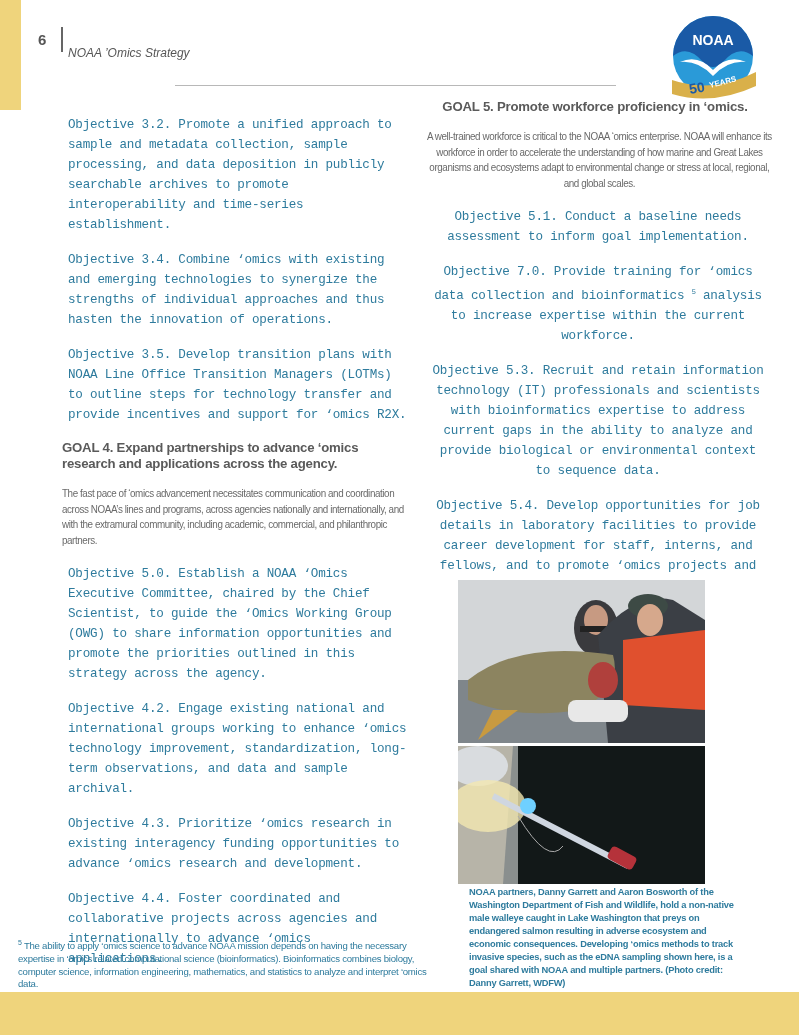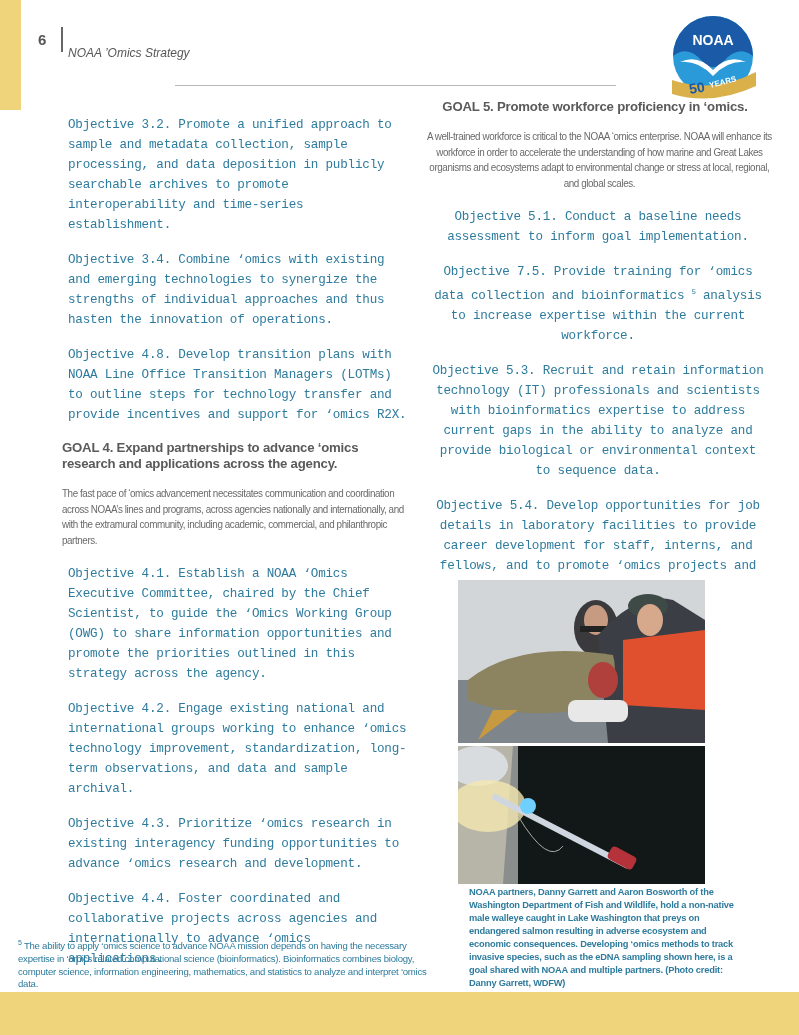--- a/index.html
+++ b/index.html
@@ -48,37 +48,37 @@
   <path d="M12 48 Q30 40 45 56 Q60 40 78 48 Q60 46 45 62 Q30 46 12 48 Z" fill="#ffffff"></path>
   <text x="45" y="31" text-anchor="middle" font-family="Liberation Sans, sans-serif" font-weight="bold" font-size="14" fill="#ffffff">NOAA</text>
   <path d="M4 66 Q45 80 88 58 L88 72 Q45 92 4 80 Z" fill="#d9b04a"></path>
   <text x="22" y="80" font-family="Liberation Sans, sans-serif" font-weight="bold" font-size="14" fill="#1a5aa6" transform="rotate(-10 22 80)">50</text>
   <text x="42" y="74" font-family="Liberation Sans, sans-serif" font-weight="bold" font-size="8" fill="#ffffff" transform="rotate(-14 42 74)">YEARS</text>
 </svg>
 
 <div class="col col-left">
   <p class="obj">Objective 3.2. Promote a unified approach to sample and metadata collection, sample processing, and data deposition in publicly searchable archives to promote interoperability and time-series establishment.</p>
   <p class="obj">Objective 3.4. Combine ‘omics with existing and emerging technologies to synergize the strengths of individual approaches and thus hasten the innovation of operations.</p>
-  <p class="obj">Objective 4.8. Develop transition plans with NOAA Line Office Transition Managers (LOTMs) to outline steps for technology transfer and provide incentives and support for ‘omics R2X.</p>
+  <p class="obj">Objective 3.5. Develop transition plans with NOAA Line Office Transition Managers (LOTMs) to outline steps for technology transfer and provide incentives and support for ‘omics R2X.</p>
 
   <h2 class="goal">GOAL 4. Expand partnerships to advance ‘omics research and applications across the agency.</h2>
   <p class="goal-desc">The fast pace of ‘omics advancement necessitates communication and coordination across NOAA’s lines and programs, across agencies nationally and internationally, and with the extramural community, including academic, commercial, and philanthropic partners.</p>
 
-  <p class="obj">Objective 4.1. Establish a NOAA ‘Omics Executive Committee, chaired by the Chief Scientist, to guide the ‘Omics Working Group (OWG) to share information opportunities and promote the priorities outlined in this strategy across the agency.</p>
+  <p class="obj">Objective 5.0. Establish a NOAA ‘Omics Executive Committee, chaired by the Chief Scientist, to guide the ‘Omics Working Group (OWG) to share information opportunities and promote the priorities outlined in this strategy across the agency.</p>
   <p class="obj">Objective 4.2. Engage existing national and international groups working to enhance ‘omics technology improvement, standardization, long-term observations, and data and sample archival.</p>
   <p class="obj">Objective 4.3. Prioritize ‘omics research in existing interagency funding opportunities to advance ‘omics research and development.</p>
   <p class="obj">Objective 4.4. Foster coordinated and collaborative projects across agencies and internationally to advance ‘omics applications.</p>
 </div>
 
 <div class="col col-right">
   <h2 class="goal">GOAL 5. Promote workforce proficiency in ‘omics.</h2>
   <p class="goal-desc">A well-trained workforce is critical to the NOAA ‘omics enterprise. NOAA will enhance its workforce in order to accelerate the understanding of how marine and Great Lakes organisms and ecosystems adapt to environmental change or stress at local, regional, and global scales.</p>
 
   <p class="obj">Objective 5.1. Conduct a baseline needs assessment to inform goal implementation.</p>
-  <p class="obj"><span>Objective 7.5. Provide training for ‘omics data collection and bioinformatics</span> <span class="sup">5</span><span> analysis to increase expertise within the current workforce.</span></p>
+  <p class="obj"><span>Objective 7.0. Provide training for ‘omics data collection and bioinformatics</span> <span class="sup">5</span><span> analysis to increase expertise within the current workforce.</span></p>
   <p class="obj">Objective 5.3. Recruit and retain information technology (IT) professionals and scientists with bioinformatics expertise to address current gaps in the ability to analyze and provide biological or environmental context to sequence data.</p>
   <p class="obj">Objective 5.4. Develop opportunities for job details in laboratory facilities to provide career development for staff, interns, and fellows, and to promote ‘omics projects and data integration.</p>
 </div>
 
 <div class="photo photo-top" title="Two men on a boat holding a large walleye fish">
   <svg width="247" height="163" viewBox="0 0 247 163">
     <rect x="0" y="0" width="247" height="100" fill="#d3d6d8"></rect>
     <rect x="0" y="100" width="247" height="63" fill="#7f868b"></rect>
     <ellipse cx="138" cy="48" rx="22" ry="28" fill="#3a3a3d"></ellipse>
     <ellipse cx="138" cy="40" rx="12" ry="15" fill="#c79a82"></ellipse>

